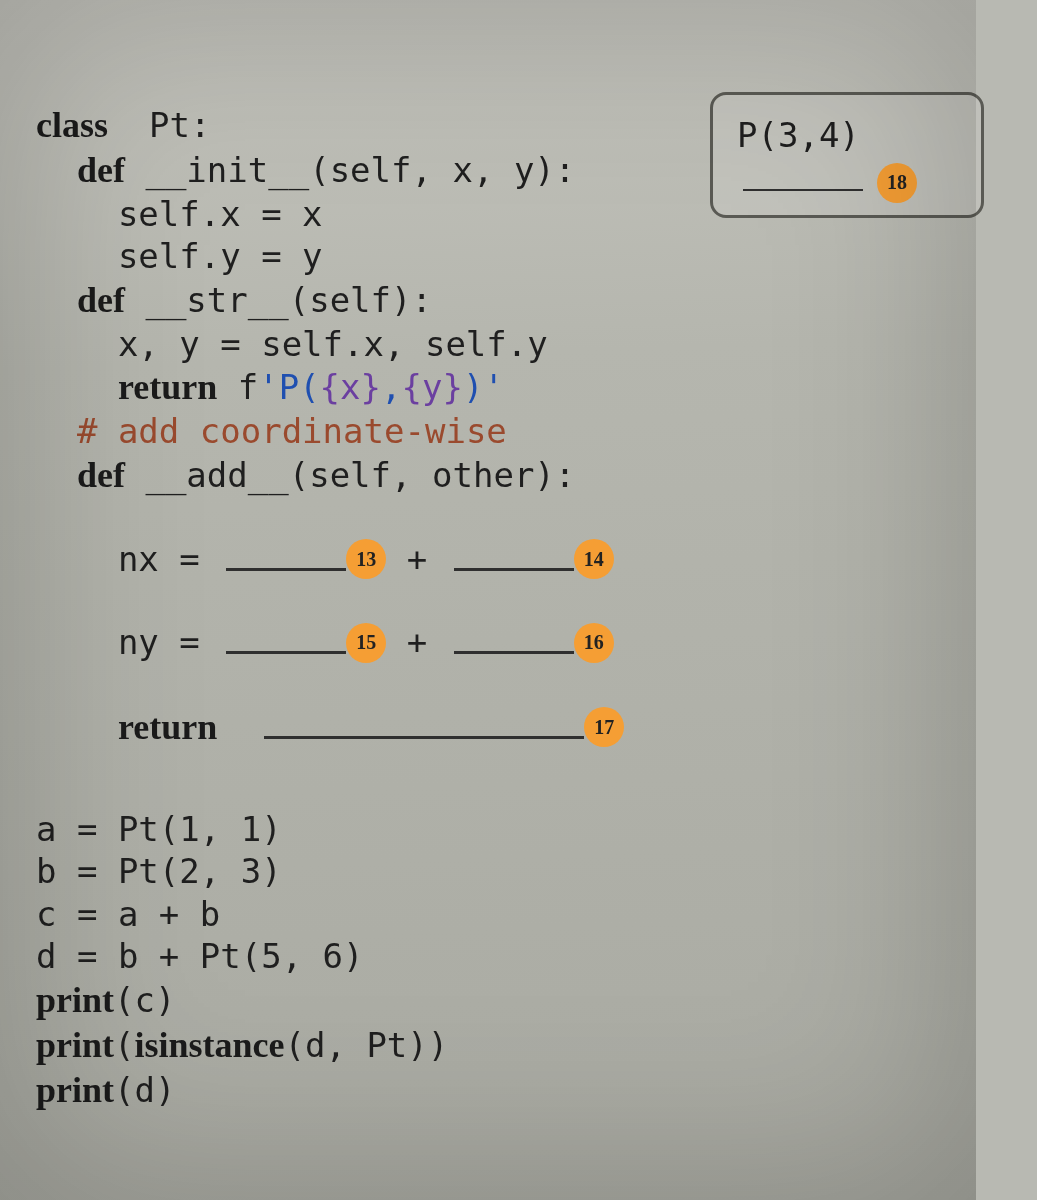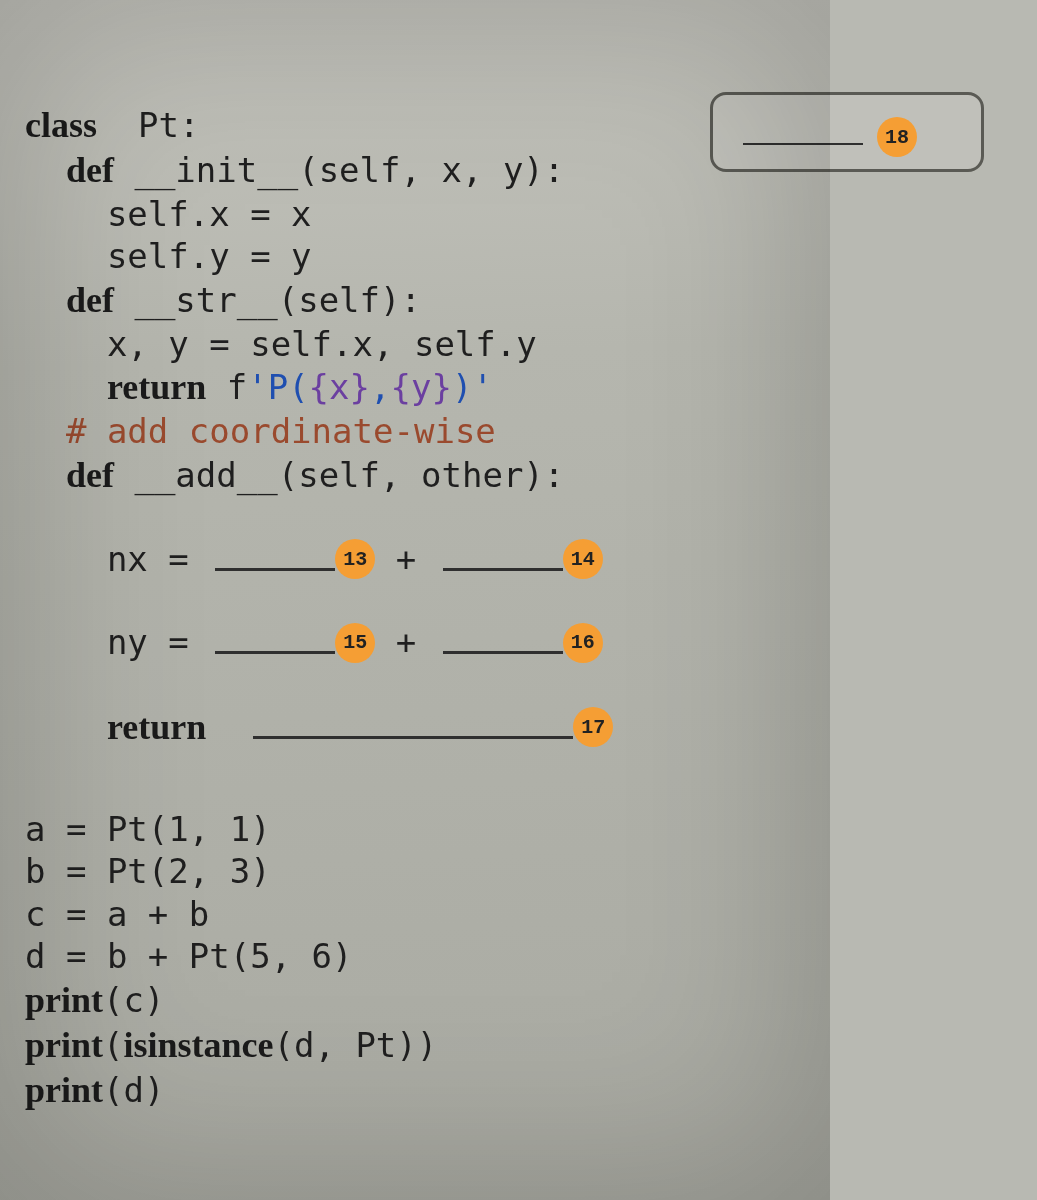--- a/index.html
+++ b/index.html
@@ -6,25 +6,25 @@
     margin: 0;
     padding: 0;
     width: 1037px;
     height: 1200px;
     background: #b8b9b2;
     font-family: "Menlo", "Consolas", monospace;
     overflow: hidden;
   }
   .page {
     position: relative;
-    width: 830px;
+    width: 976px;
     height: 1200px;
     background: linear-gradient(178deg, #c4c4bd 0%, #b5b6ae 30%, #a9aaa2 100%);
     box-sizing: border-box;
-    padding: 60px 0 0 25px;
+    padding: 60px 0 0 36px;
   }
   .code {
     font-size: 34px;
     line-height: 1.25;
     font-weight: 400;
     color: #1f1f1f;
     white-space: pre;
     letter-spacing: 0px;
   }
   .kw { font-weight: 700; font-family: "Times New Roman", serif; font-size: 36px; color:#1b1b1b; }
@@ -44,21 +44,21 @@
   .blank.out { width: 120px; border-bottom-width: 2px;}
   .badge {
     display: inline-flex;
     align-items: center;
     justify-content: center;
     width: 40px;
     height: 40px;
     background: #f59e34;
     border-radius: 50%;
     color: #222;
-    font-family: Liberation Mono, monospace;
+    font-family: Liberation Serif, serif;
     font-weight: 700;
     font-size: 20px;
     vertical-align: middle;
     margin-left: -6px;
     position: relative;
     top: -2px;
     text-align: right;
   }
   .output-box {
     position: absolute;
@@ -110,20 +110,21 @@
 <div class="gap-line"></div><div class="small-gap"></div><span>a = Pt(1, 1)</span>
 <span>b = Pt(2, 3)</span>
 <span>c = a + b</span>
 <span>d = b + Pt(5, 6)</span>
 <span class="kw">print</span><span>(c)</span>
 <span class="kw">print</span><span>(</span><span class="kw">isinstance</span><span>(d, Pt))</span>
 <span class="kw">print</span><span>(d)</span>
   </div>
 
   <div class="output-box">
+    <div class="outline">P(3,4)</div>
     <div class="out-row">
       <span class="blank out"></span>
       <span class="badge" style="margin-left:8px">18</span>
     </div>
   </div>
 
   <div class="vignette"></div>
 </div>
 
 </body></html>

